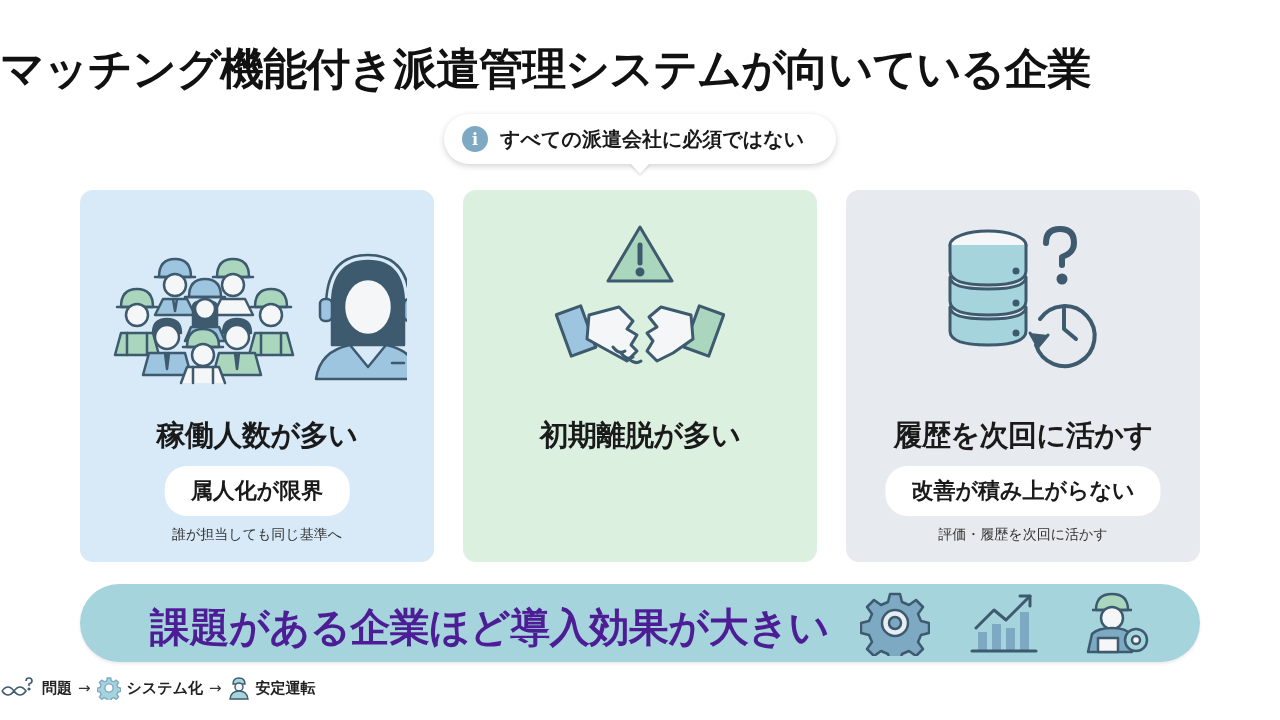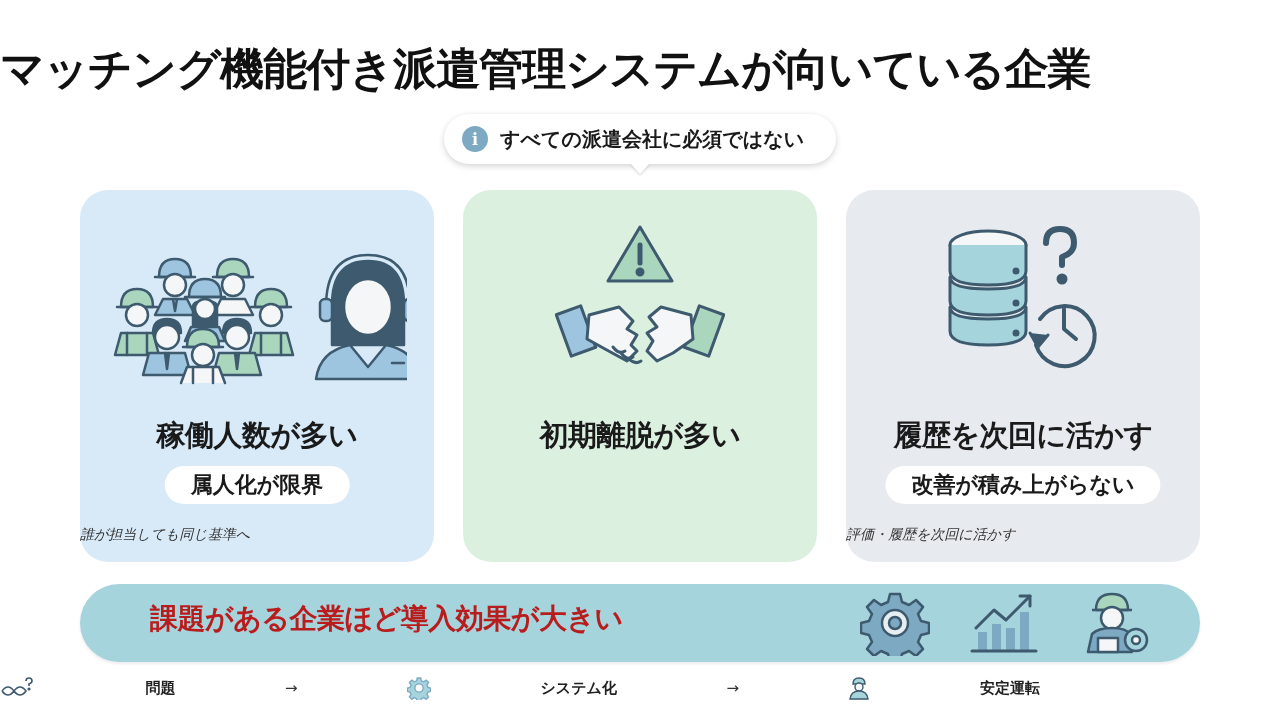--- a/index.html
+++ b/index.html
@@ -24,55 +24,55 @@
       filter: drop-shadow(0 2px 1px rgba(0,0,0,0.12));
     }
     .info-icon {
       width: 26px; height: 26px; border-radius: 50%; background: #7ea9c3;
       color: #fff; font-weight: bold; font-size: 16px; display: flex; align-items: center; justify-content: center;
       font-family: "DejaVu Serif", serif; margin-right: 12px;
     }
     .callout-text { font-size: 20px; font-weight: bold; color: #1a1a1a; }
 
     .card {
-      position: absolute; top: 190px; width: 354px; height: 372px; border-radius: 28px;
+      position: absolute; top: 190px; width: 354px; height: 372px; border-radius: 13px;
     }
     .card.c1 { left: 80px; background: #d8eaf8; }
     .card.c2 { left: 463px; background: #dcf0e0; }
     .card.c3 { left: 846px; background: #e7eaee; }
 
     .card-illus { position: absolute; left: 0; top: 20px; width: 100%; height: 180px; display: flex; justify-content: center; align-items: center; }
     .card-heading {
       position: absolute; top: 226px; left: 0; width: 100%; text-align: center;
       font-size: 29px; font-weight: bold; color: #1a1a1a; letter-spacing: -0.5px;
     }
     .card-pill {
       position: absolute; top: 276px; left: 50%; transform: translateX(-50%);
-      background: #fff; border-radius: 22px; padding: 4px 26px; white-space: nowrap;
+      background: #fff; border-radius: 22px; padding: 10px 26px; white-space: nowrap;
       font-size: 22px; font-weight: bold; color: #1a1a1a;
     }
     .card-sub {
-      position: absolute; top: 336px; left: 0; width: 100%; text-align: left;
-      font-size: 14px; color: #333; font-style: italic;
+      position: absolute; top: 336px; left: 0; width: 100%; text-align: center;
+      font-size: 14px; color: #333;
     }
 
     .banner {
       position: absolute; left: 80px; top: 584px; width: 1120px; height: 78px;
       background: #a6d4dc; border-radius: 39px;
       box-shadow: 0 2px 3px rgba(0,0,0,0.08);
     }
     .banner-text {
-      position: absolute; left: 70px; top: 16px; font-size: 28px; font-weight: bold; color: #b91c1c; letter-spacing: -0.5px;
+      position: absolute; left: 70px; top: 16px; font-size: 40px; font-weight: bold; color: #4c1d95; letter-spacing: -0.5px;
     }
     .banner-icons { position: absolute; left: 780px; top: 6px; display: flex; gap: 40px; align-items: center; }
     .banner-icons > div { width: 70px; height: 66px; }
 
     .flow {
-      position: absolute; left: 0; top: 676px; width: 1040px; display: flex; justify-content: space-between; align-items: center;
-      font-size: 15px; color: #222; font-weight: bold;
+      position: absolute; left: 0; top: 676px; width: 1040px; display: flex; justify-content: flex-start; align-items: center;
+      gap: 6px; font-size: 15px; color: #222; font-weight: bold;
     }
     .flow .arrow { font-weight: normal; color: #333; }
     .flow svg { display: block; }
   </style>
 </head>
 <body>
 
 <div class="title">マッチング機能付き派遣管理システムが向いている企業</div>
 
 <div class="callout">

